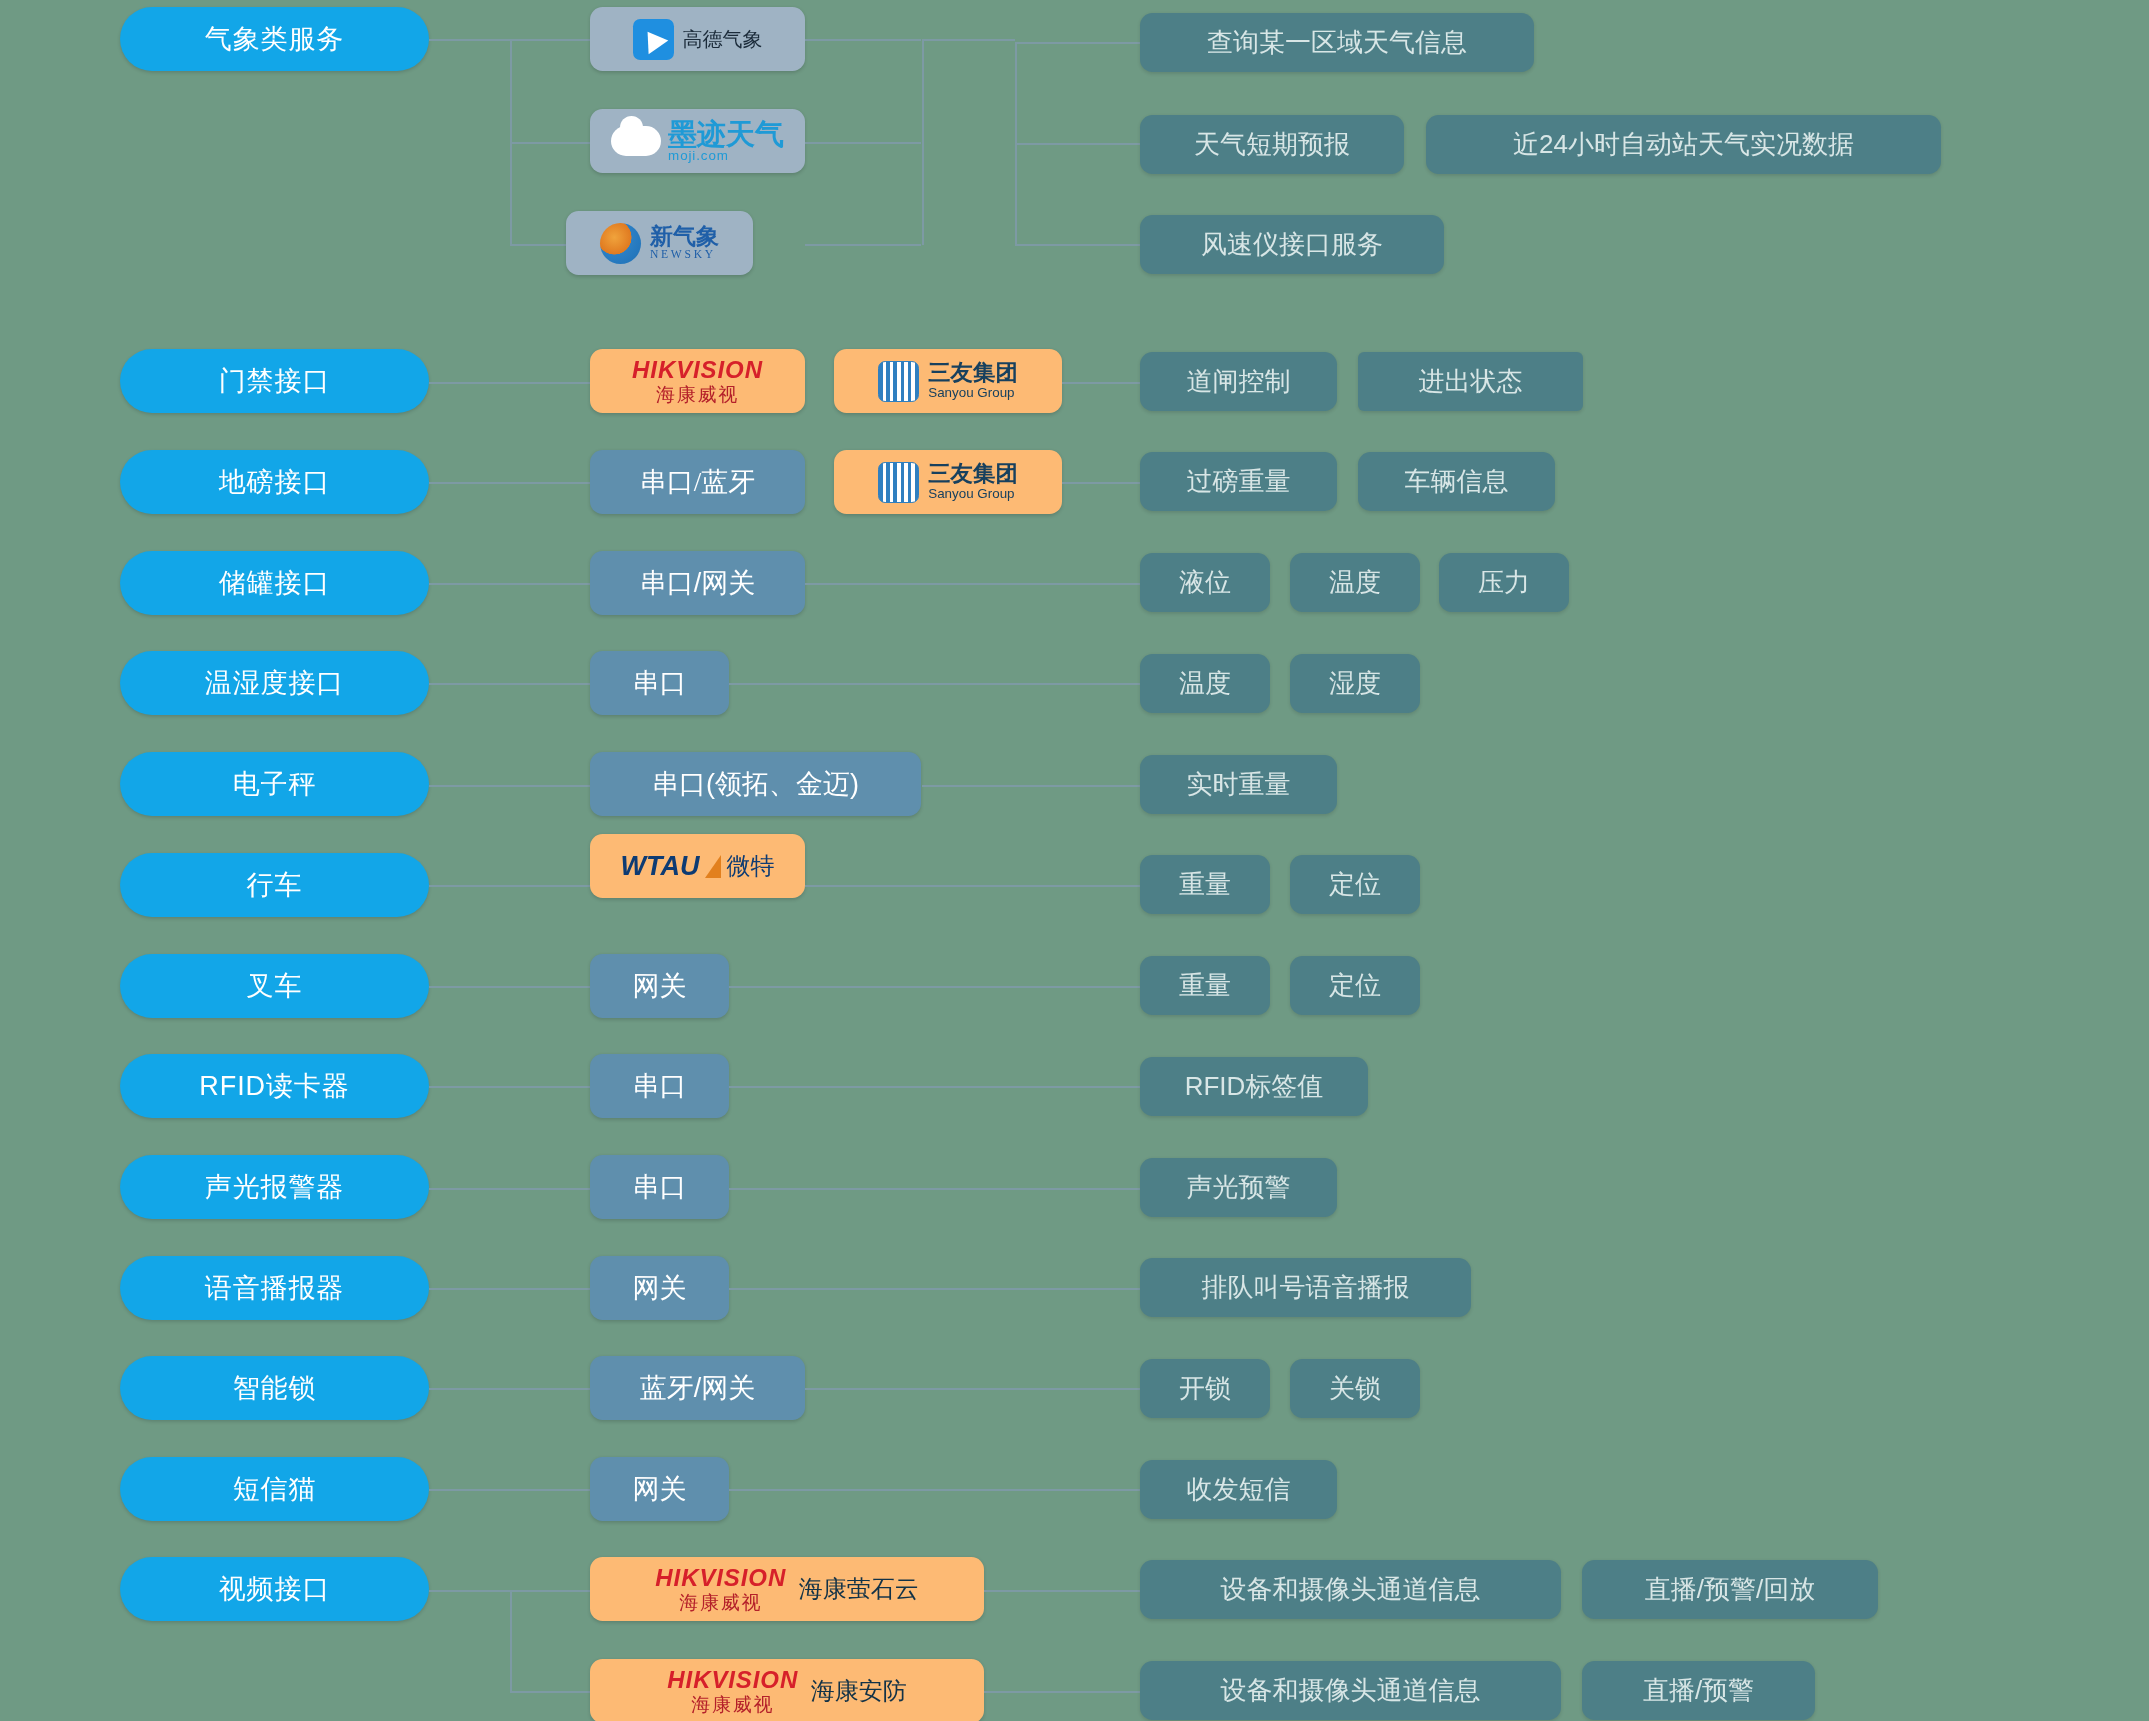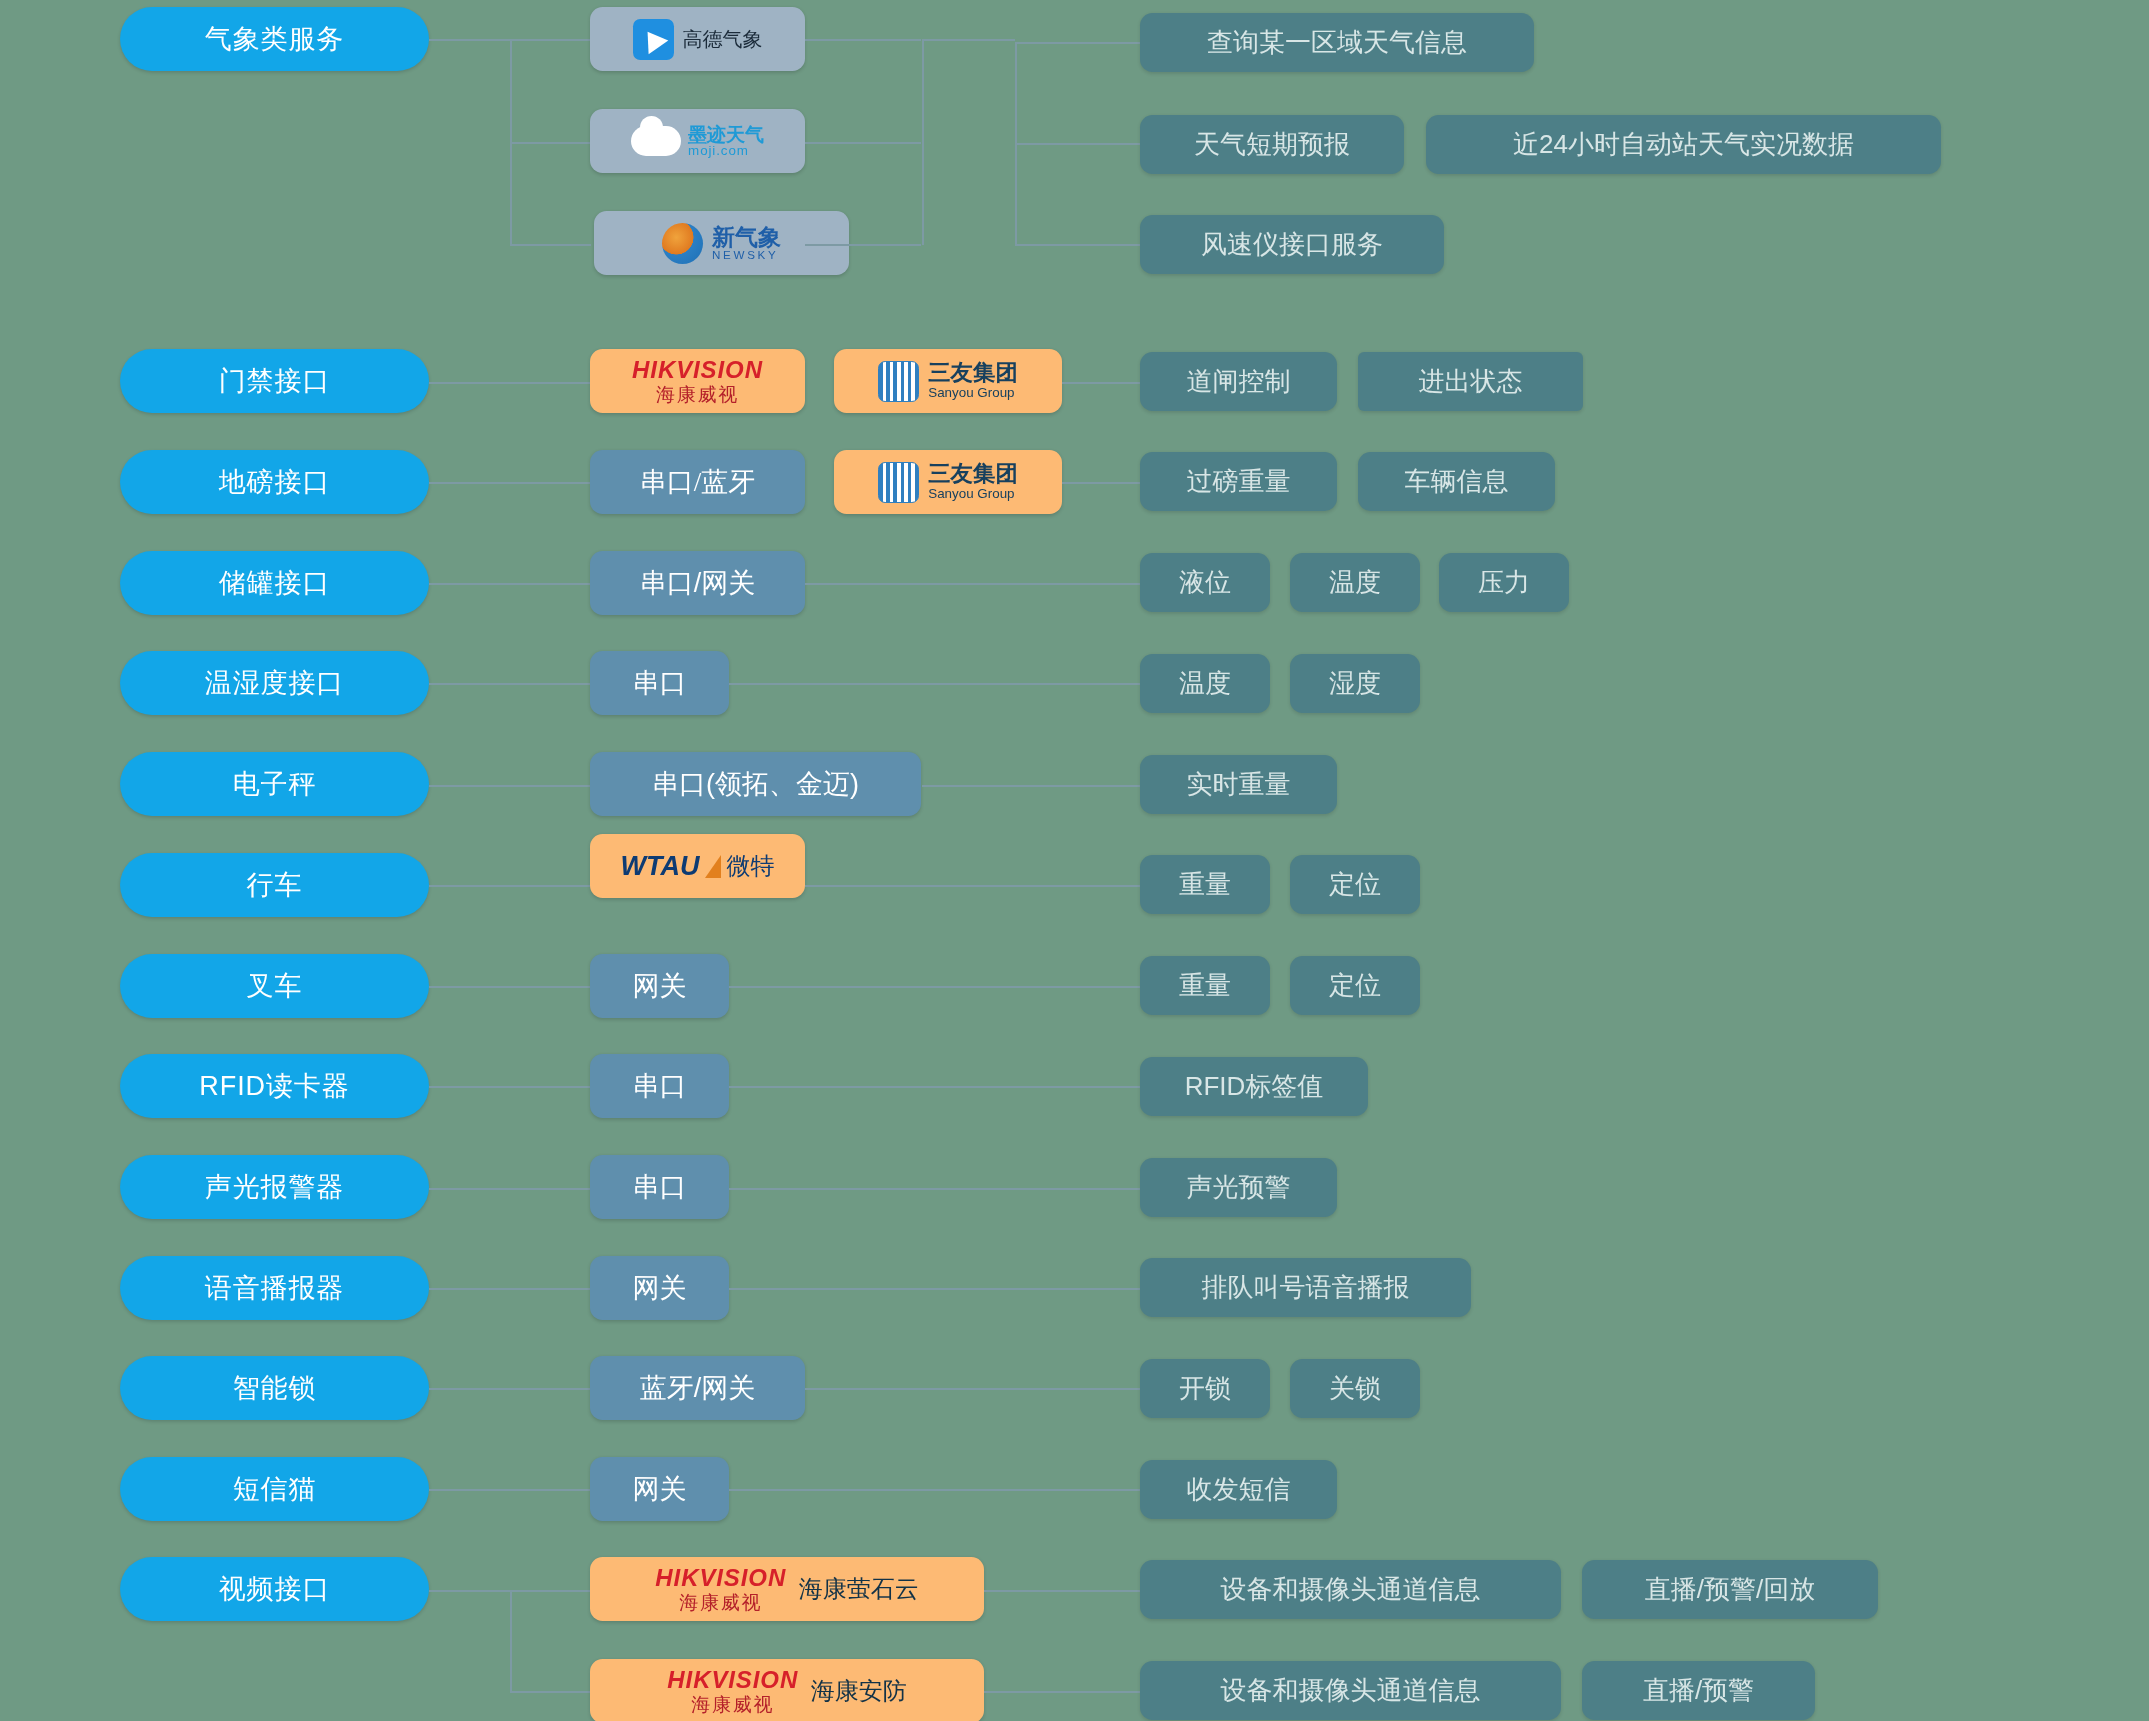--- a/index.html
+++ b/index.html
@@ -74,21 +74,21 @@
   .gd-label{color:#1b2b3a;font-size:20px;}
   .mj{display:flex;align-items:center;gap:7.2px;}
   .mj-cloud{
     width:50px;height:30px;background:#ffffff;border-radius:16px;position:relative;
   }
   .mj-cloud:before{
     content:"";position:absolute;width:23px;height:23px;background:#ffffff;border-radius:50%;
     top:-9.9px;left:9px;
   }
   .mj-txt{display:flex;flex-direction:column;line-height:1;}
-  .mj-txt .t1{color:#1f9ad6;font-size:19px;font-weight:bold;}
+  .mj-txt .t1{color:#1f9ad6;font-size:29px;font-weight:bold;}
   .mj-txt .t2{color:#1f9ad6;font-size:13.4px;letter-spacing:0.9px;}
   .nb{display:flex;align-items:center;gap:9px;}
   .nb-circle{
     width:41px;height:41px;border-radius:50%;
     background:radial-gradient(circle at 35% 35%,#f0a33c 0%,#e07a20 45%,#2b7fc4 46%,#1d6fb5 100%);
   }
   .nb-txt{display:flex;flex-direction:column;line-height:1.05;}
   .nb-txt .t1{color:#1f5fa8;font-size:23px;font-weight:bold;}
   .nb-txt .t2{color:#1f5fa8;font-size:11.6px;letter-spacing:2.7px;}
   .sy{display:flex;align-items:center;gap:9px;}
@@ -132,21 +132,21 @@
   <div class="logo light" style="left:590px;top:109px;width:215px;height:64px;">
     <div class="mj">
       <div class="mj-cloud"></div>
       <div class="mj-txt">
         <span class="t1">墨迹天气</span>
         <span class="t2">moji.com</span>
       </div>
     </div>
   </div>
 
-  <div class="logo light" style="left:594px;top:211px;width:255px;height:64px;">
+  <div class="logo light" style="left:566px;top:211px;width:187px;height:64px;font-family:Liberation Serif, serif;">
     <div class="nb">
       <div class="nb-circle"></div>
       <div class="nb-txt">
         <span class="t1">新气象</span>
         <span class="t2">NEWSKY</span>
       </div>
     </div>
   </div>
 
   <div class="ln lnh" style="left:805px;top:39px;width:116px;"></div>

